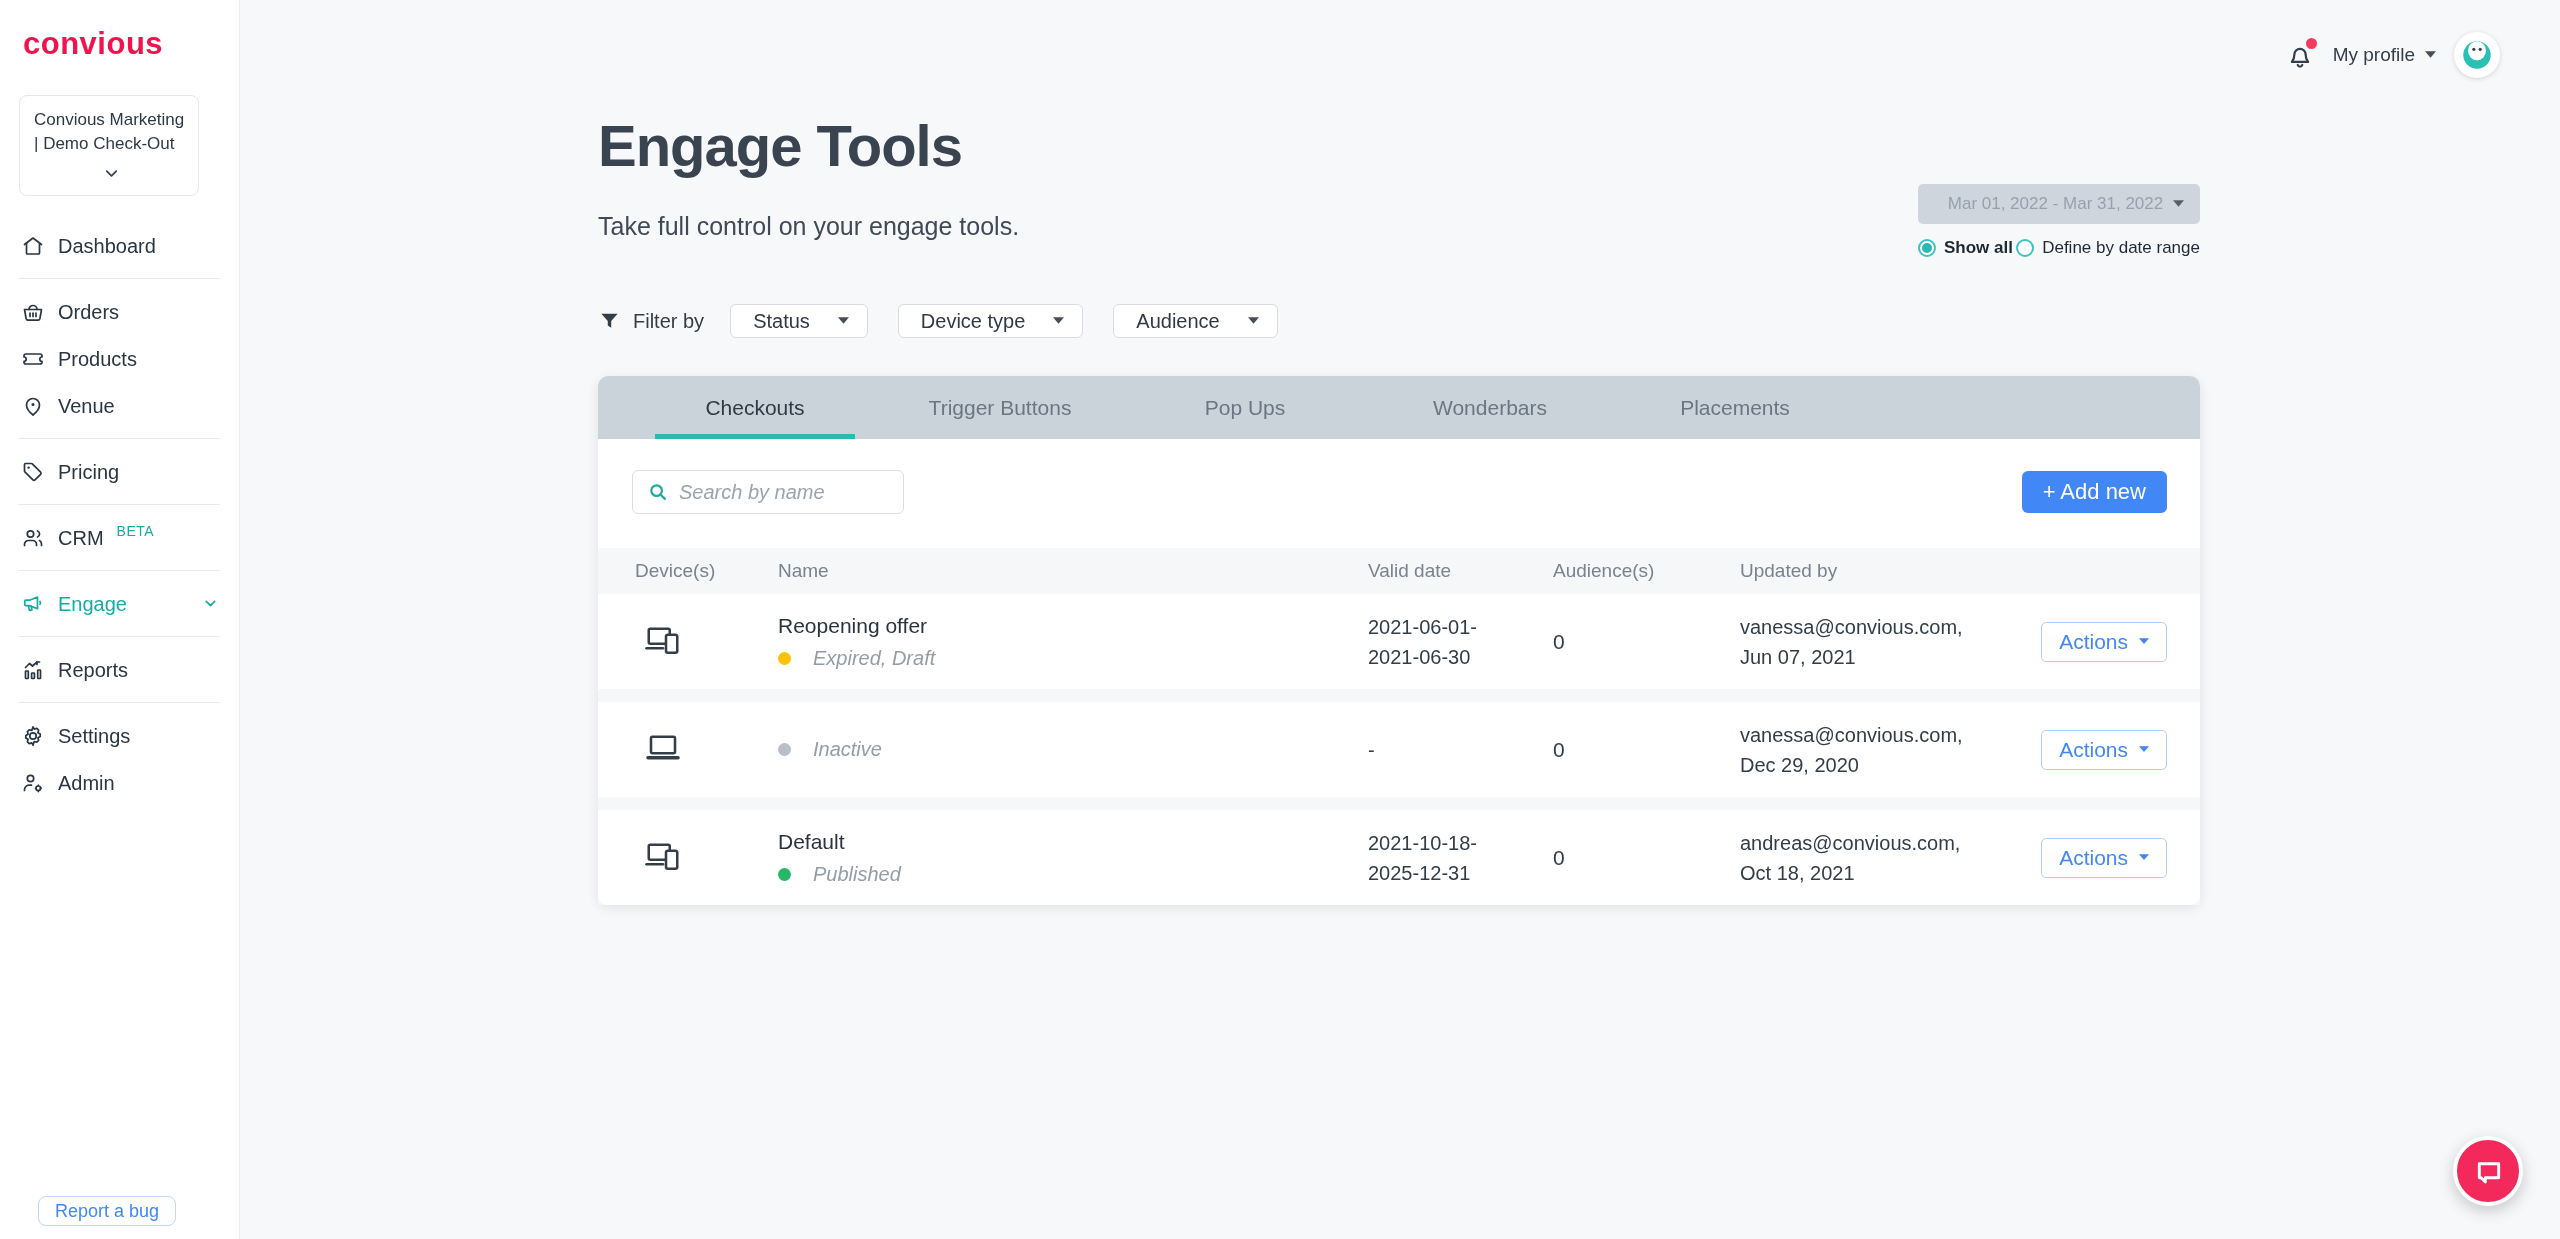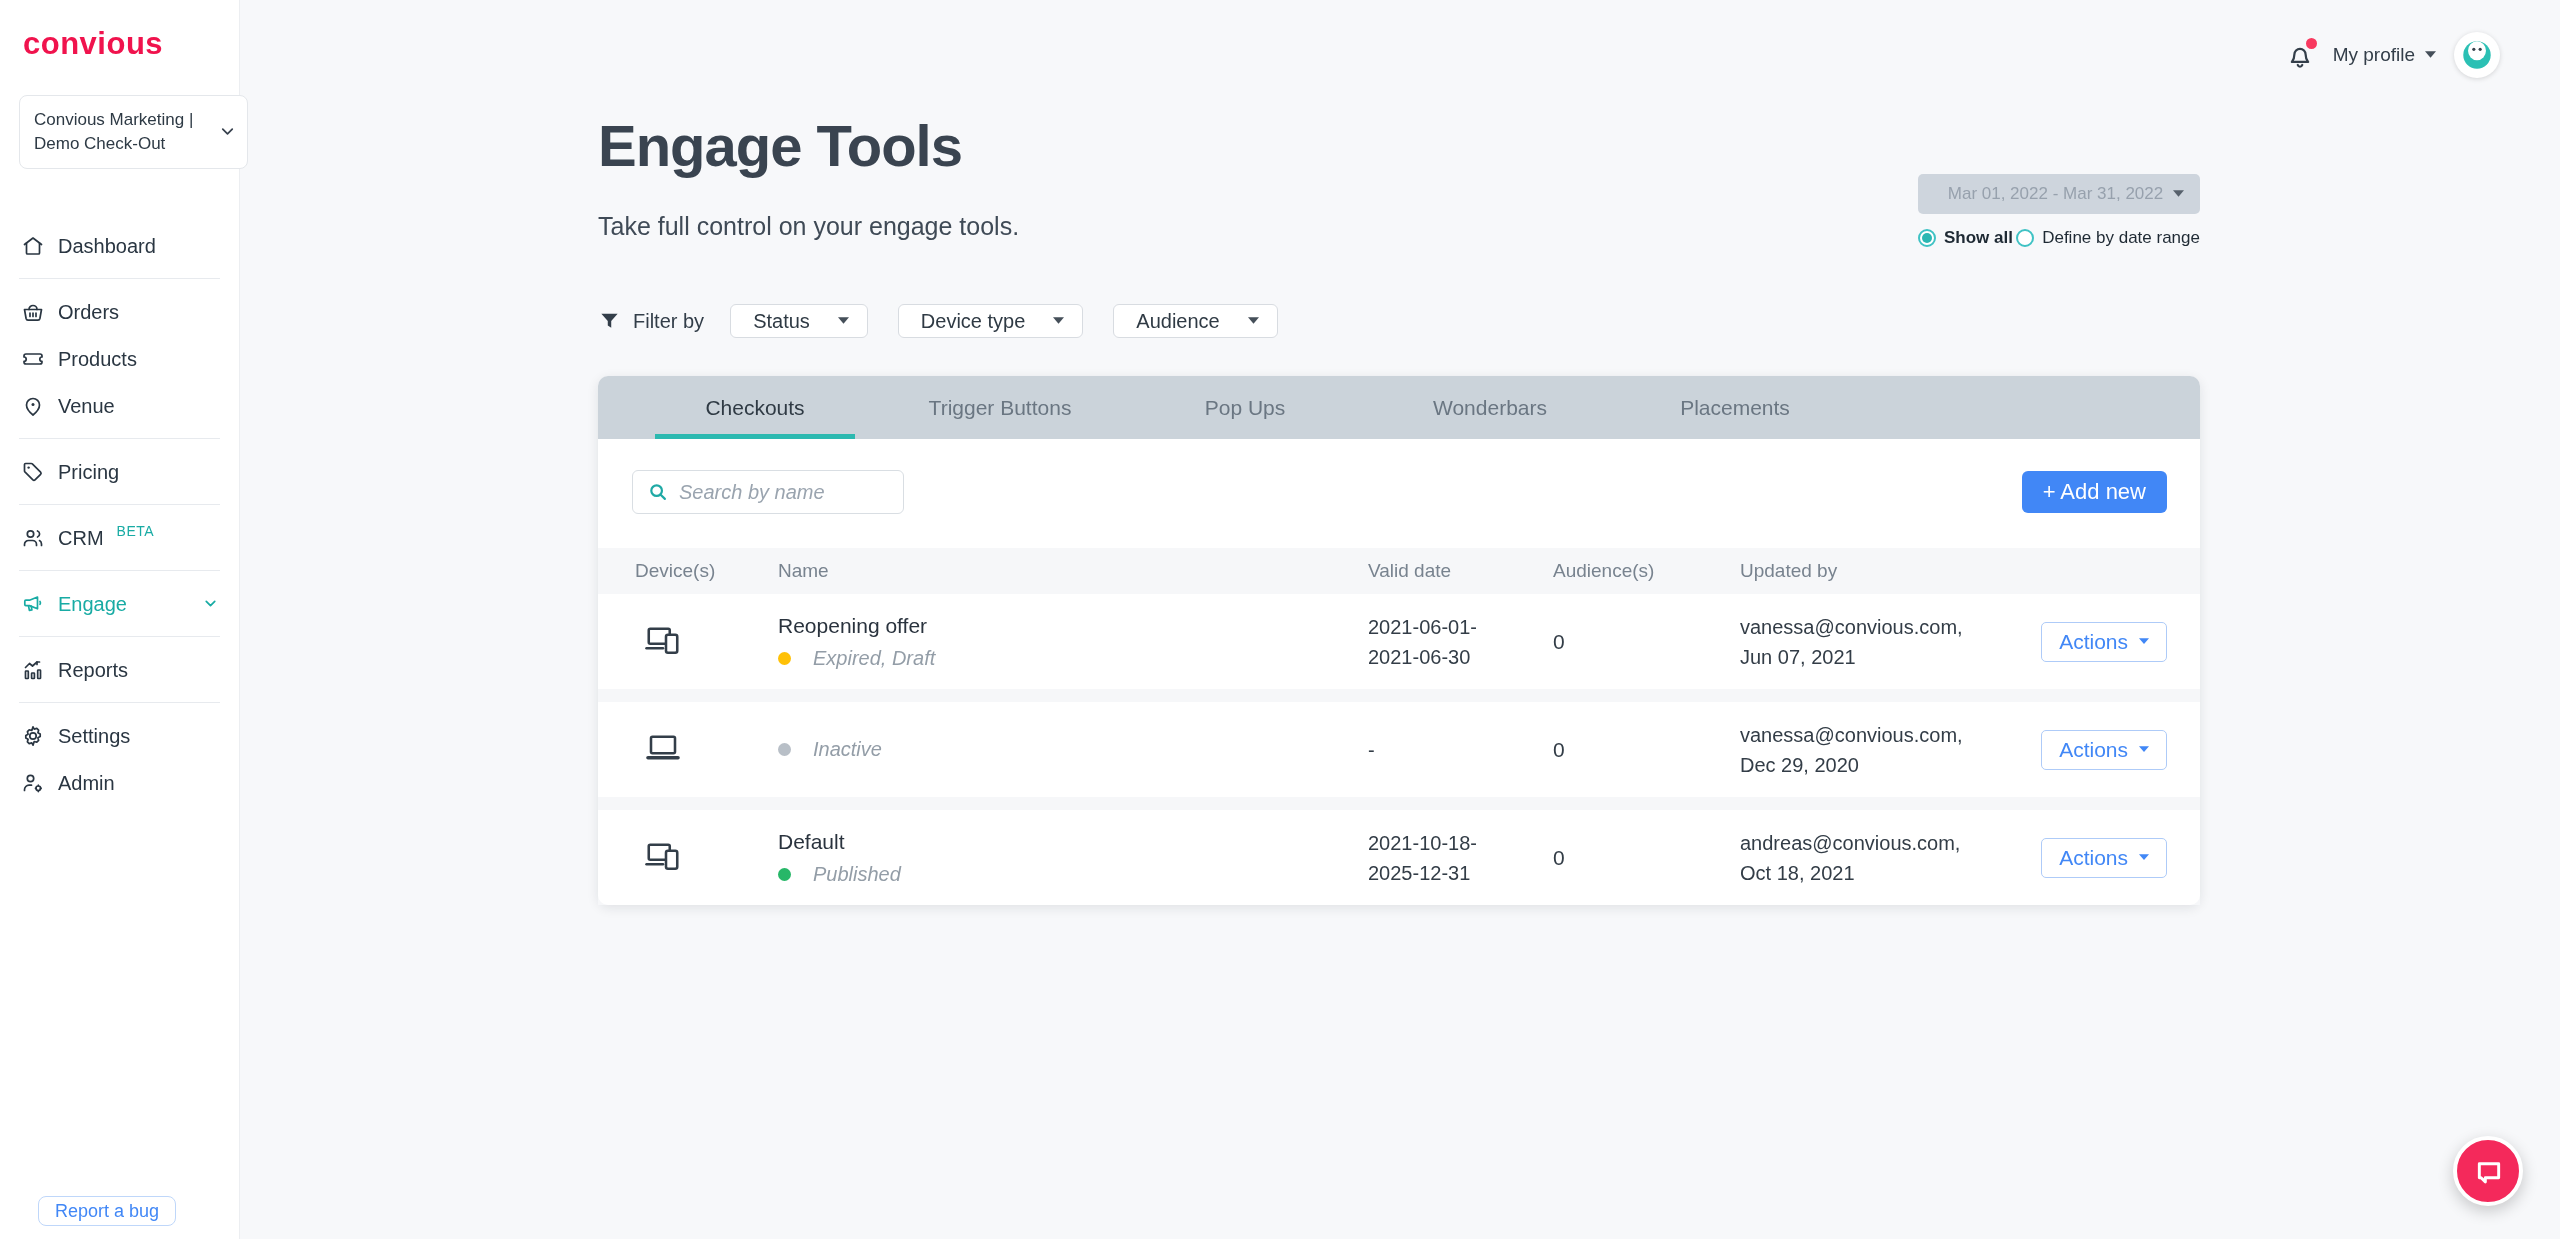--- a/index.html
+++ b/index.html
@@ -3,21 +3,21 @@
 <meta charset="utf-8">
 <style>
   * { margin:0; padding:0; box-sizing:border-box; }
   html,body { width:2560px; height:1239px; }
   body { font-family:"Liberation Sans", sans-serif; background:#F7F8FA; overflow:hidden; }
   .app { position:relative; width:2560px; height:1239px; background:#F7F8FA; }
 
   
   .sidebar { position:absolute; left:0; top:0; width:240px; height:100%; background:#fff; border-right:1px solid #ECEEF1; }
   .logo { position:absolute; left:23px; top:26px; font-size:31px; font-weight:800; color:#F0134D; letter-spacing:.5px; cursor:pointer; }
-  .venue-box { position:absolute; left:19px; top:95px; width:229px; border:1px solid #E4E7EB; border-radius:8px; background:#fff; padding:12px 10px 12px 14px; display:flex; align-items:center; gap:8px; cursor:pointer; }
+  .venue-box { position:absolute; left:19px; top:95px; width:180px; border:1px solid #E4E7EB; border-radius:8px; background:#fff; padding:12px 10px 12px 14px; display:flex; align-items:center; gap:8px; cursor:pointer;flex-direction:column; }
   .venue-text { flex:1; font-size:17px; line-height:1.4; color:#2E3A45; }
   .chev { width:19px; height:19px; color:#37414E; flex-shrink:0; }
   .nav { position:absolute; top:222px; left:0; right:0; }
   .nav-item { display:flex; align-items:center; height:47px; padding:0 20px 0 21px; gap:13px; font-size:20px; color:#2A3642; cursor:pointer; }
   .nav-item svg { width:24px; height:24px; flex-shrink:0; }
   .nav-item .lbl { line-height:1; }
   .nav-item.active { color:#18ABA4; }
   .nav-item .grow { flex:1; }
   .nav-divider { height:1px; background:#E7EAEE; margin:9px 19px; }
   .beta { font-size:14px; font-weight:400; color:#18ABA4; letter-spacing:.5px; position:relative; top:-7px; margin-left:0; }
@@ -29,21 +29,21 @@
   .bell-dot { position:absolute; top:-4px; right:-4px; width:15px; height:15px; border-radius:50%; background:#F8395F; border:2.5px solid #F7F8FA; }
   .profile { display:flex; align-items:center; gap:10px; font-size:19px; color:#333E49; cursor:pointer; }
   .caret { width:11px; height:8px; color:#454F59; flex-shrink:0; }
   .avatar { width:46px; height:46px; border-radius:50%; background:#fff; box-shadow:0 1px 5px rgba(0,0,0,.15); display:flex; align-items:center; justify-content:center; cursor:pointer; }
 
   
   .page-title { position:absolute; left:598px; top:112px; font-size:58px; font-weight:700; color:#3A4450; letter-spacing:-1px; }
   .page-subtitle { position:absolute; left:598px; top:212px; font-size:25px; color:#3F4A56; }
 
   
-  .date-filter { position:absolute; top:174px; left:1918px; width:282px; }
+  .date-filter { position:absolute; top:184px; left:1918px; width:282px; }
   .date-input { height:40px; background:#CED5DD; border-radius:5px; display:flex; align-items:center; padding:0 16px 0 20px; cursor:pointer; }
   .date-input .dtext { flex:1; text-align:center; font-size:17px; color:#97A1AD; }
   .date-input .caret { color:#57616C; }
   .date-options { display:flex; align-items:center; justify-content:space-between; margin-top:14px; }
   .radio-opt { display:flex; align-items:center; gap:8px; cursor:pointer; }
   .radio { width:18px; height:18px; border-radius:50%; border:2px solid #3FC2C4; background:#fff; display:flex; align-items:center; justify-content:center; flex-shrink:0; }
   .radio .dotc { width:10px; height:10px; border-radius:50%; background:#2BB7B3; display:none; }
   .radio-opt.selected .radio .dotc { display:block; }
   .radio-lbl { font-size:17px; color:#1F2A34; }
   .radio-opt.selected .radio-lbl { font-weight:700; }

